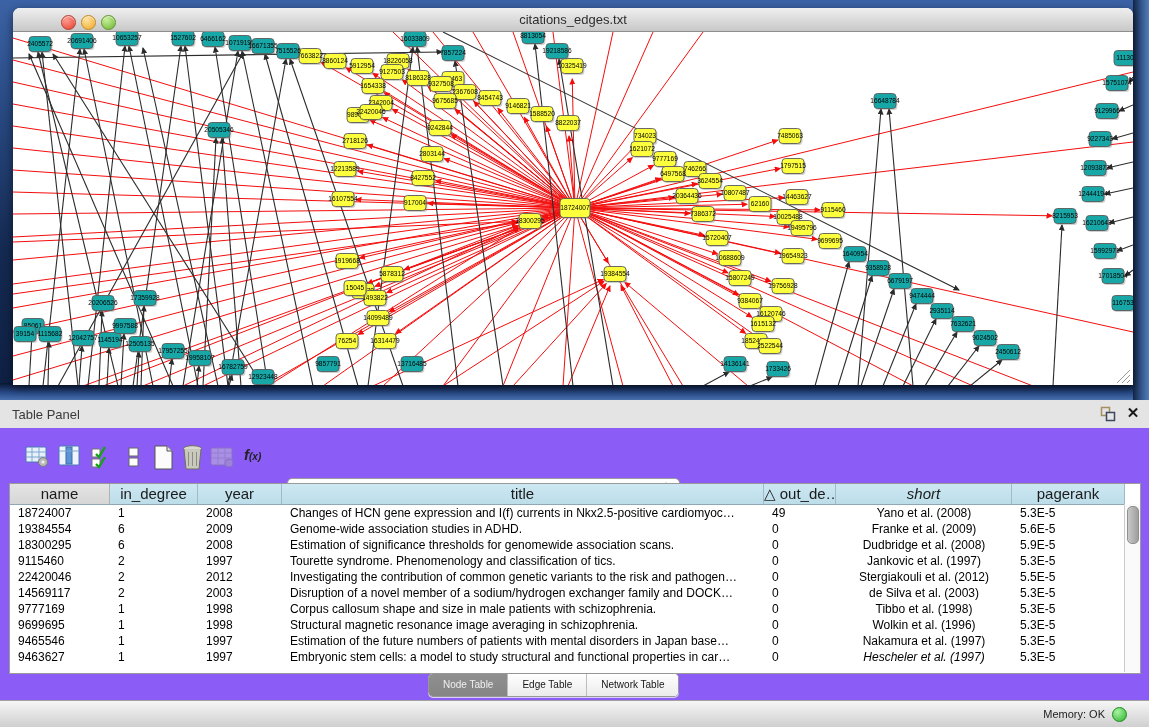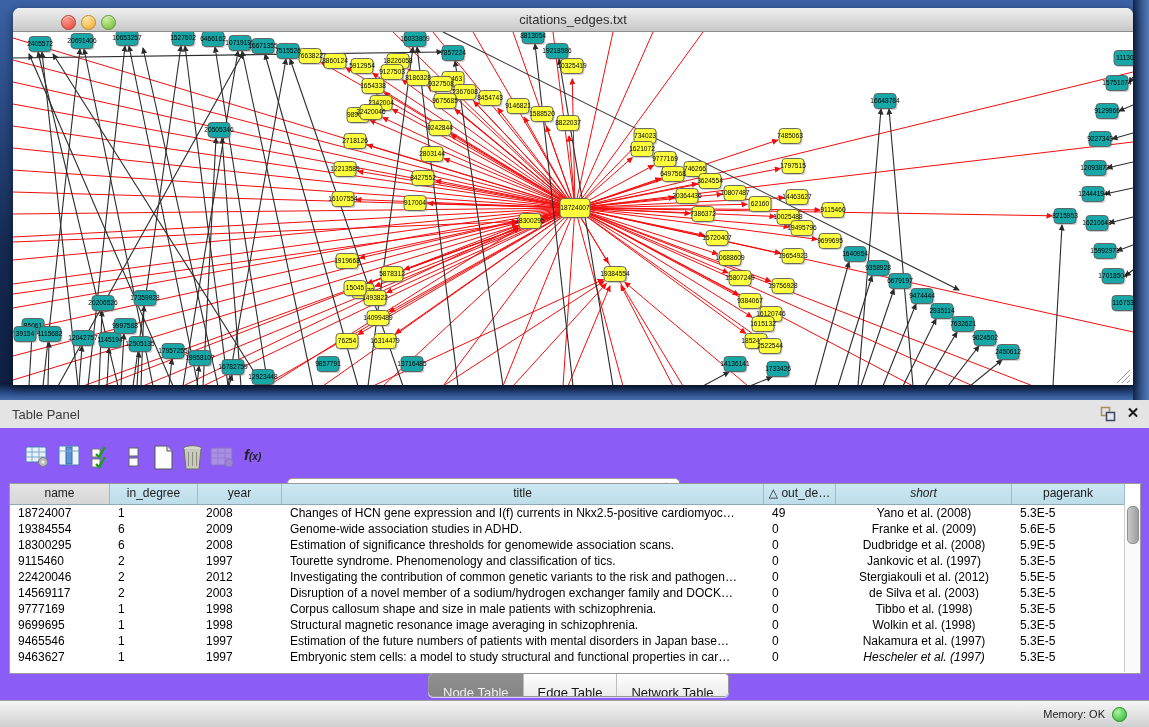--- a/index.html
+++ b/index.html
@@ -32,34 +32,34 @@
     color:#1a1a1a;text-align:center;line-height:18px;cursor:pointer;}
   .toolbar{position:absolute;left:0;top:28px;width:1149px;height:55px;}
   .tool-icon{position:absolute;top:15px;width:28px;height:30px;cursor:pointer;}
   .combo{position:absolute;left:287px;top:50px;width:391px;height:23px;border:1px solid #9d9d9d;border-radius:5px;
     background:linear-gradient(180deg,#ffffff,#ededed);box-shadow:0 1px 1px rgba(255,255,255,.8);}
   .combo-text{position:absolute;left:9px;top:4px;font-size:12.5px;color:#111;}
   .combo-arrows{position:absolute;right:8px;top:1px;font-size:10px;color:#555;line-height:10px;}
   
   .tablebox{position:absolute;left:9px;top:83px;width:1130px;height:189px;border:1px solid #9a9a9a;background:#fff;overflow:hidden;}
   .thead{display:flex;height:20px;border-bottom:1px solid #8fa8b2;}
-  .th{box-sizing:border-box;font-size:12px;color:#1b1b1b;text-align:center;line-height:19px;
+  .th{box-sizing:border-box;font-size:15px;color:#1b1b1b;text-align:center;line-height:19px;
     background:linear-gradient(180deg,#cde8f2,#bcdde9);border-right:1px solid #9bbcc8;overflow:hidden;white-space:nowrap;}
   .th.gray{background:linear-gradient(180deg,#e4e4e4,#d6d6d6);border-right:1px solid #b2b2b2;}
   .trow{display:flex;height:16px;}
   .td{box-sizing:border-box;font-size:12px;color:#000;line-height:16px;padding-left:8px;
     overflow:hidden;white-space:nowrap;}
   .td.center{text-align:center;padding-left:0;}
   .vscroll{position:absolute;right:0;top:20px;width:15px;height:168px;background:#fafafa;border-left:1px solid #cccccc;}
   .vthumb{position:absolute;left:2px;top:2px;width:10px;height:36px;border-radius:5px;
     background:linear-gradient(90deg,#c9c9c9,#9e9e9e);border:1px solid #909090;}
   
   .tabbar{position:absolute;left:428px;top:273px;height:22px;display:flex;border:1px solid #979797;border-radius:5px;
     overflow:hidden;background:#fff;box-shadow:0 1px 0 rgba(255,255,255,.7);}
-  .tab{font-size:13px;line-height:22px;padding:8px 14px;color:#161616;background:linear-gradient(180deg,#ffffff,#ebebeb);
+  .tab{font-size:10px;line-height:22px;padding:0 14px;color:#161616;background:linear-gradient(180deg,#ffffff,#ebebeb);
     border-right:1px solid #bdbdbd;cursor:pointer;white-space:nowrap;}
   .tab:last-child{border-right:none;}
   .tab.selected{background:linear-gradient(180deg,#909090,#858585);color:#efefef;}
   
   .statusbar{position:absolute;left:0;top:300px;width:1149px;height:27px;
     background:linear-gradient(180deg,#f6f6f6,#cecece);border-top:1px solid #a0a0a0;}
   .mem-label{position:absolute;right:44px;top:7px;font-size:11px;color:#1d1d1d;}
   .mem-dot{position:absolute;right:22px;top:6px;width:13px;height:13px;border-radius:50%;
     background:radial-gradient(circle at 35% 30%,#a8f4a0,#2db32d);border:1px solid #1f8a1f;}
 </style>
@@ -988,21 +988,21 @@
             <div class="td" style="width: 72px;">0</div>
             <div class="td center" style="width: 176px;">Tibbo et al. (1998)</div>
             <div class="td" style="width: 113px;">5.3E-5</div>
           </div>
           <div class="trow">
             <div class="td" style="width: 100px;">9699695</div>
             <div class="td" style="width: 88px;">1</div>
             <div class="td" style="width: 84px;">1998</div>
             <div class="td" style="width: 482px;">Structural magnetic resonance image averaging in schizophrenia.</div>
             <div class="td" style="width: 72px;">0</div>
-            <div class="td center" style="width: 176px;">Wolkin et al. (1998)</div>
+            <div class="td center" style="width: 176px;">Wolkin et al. (1996)</div>
             <div class="td" style="width: 113px;">5.3E-5</div>
           </div>
           <div class="trow">
             <div class="td" style="width: 100px;">9465546</div>
             <div class="td" style="width: 88px;">1</div>
             <div class="td" style="width: 84px;">1997</div>
             <div class="td" style="width: 482px;">Estimation of the future numbers of patients with mental disorders in Japan base…</div>
             <div class="td" style="width: 72px;">0</div>
             <div class="td center" style="width: 176px;">Nakamura et al. (1997)</div>
             <div class="td" style="width: 113px;">5.3E-5</div>

